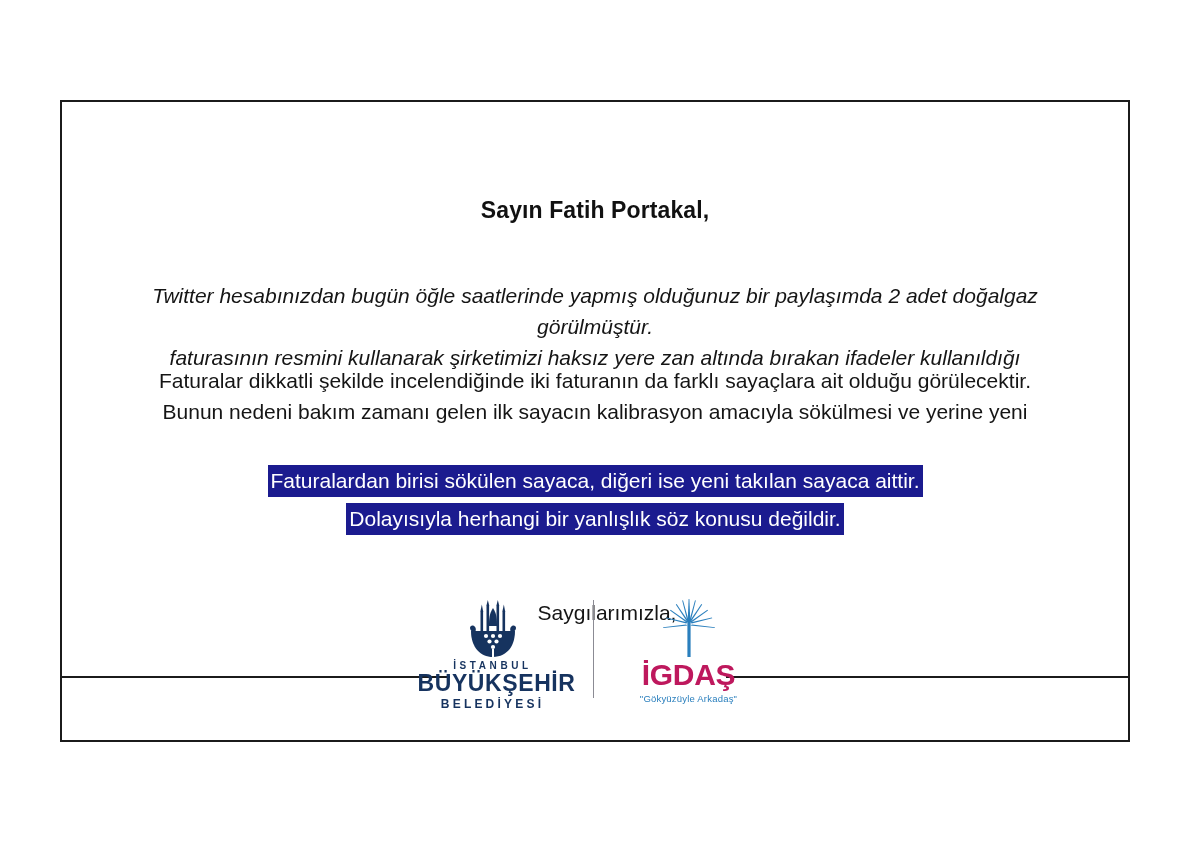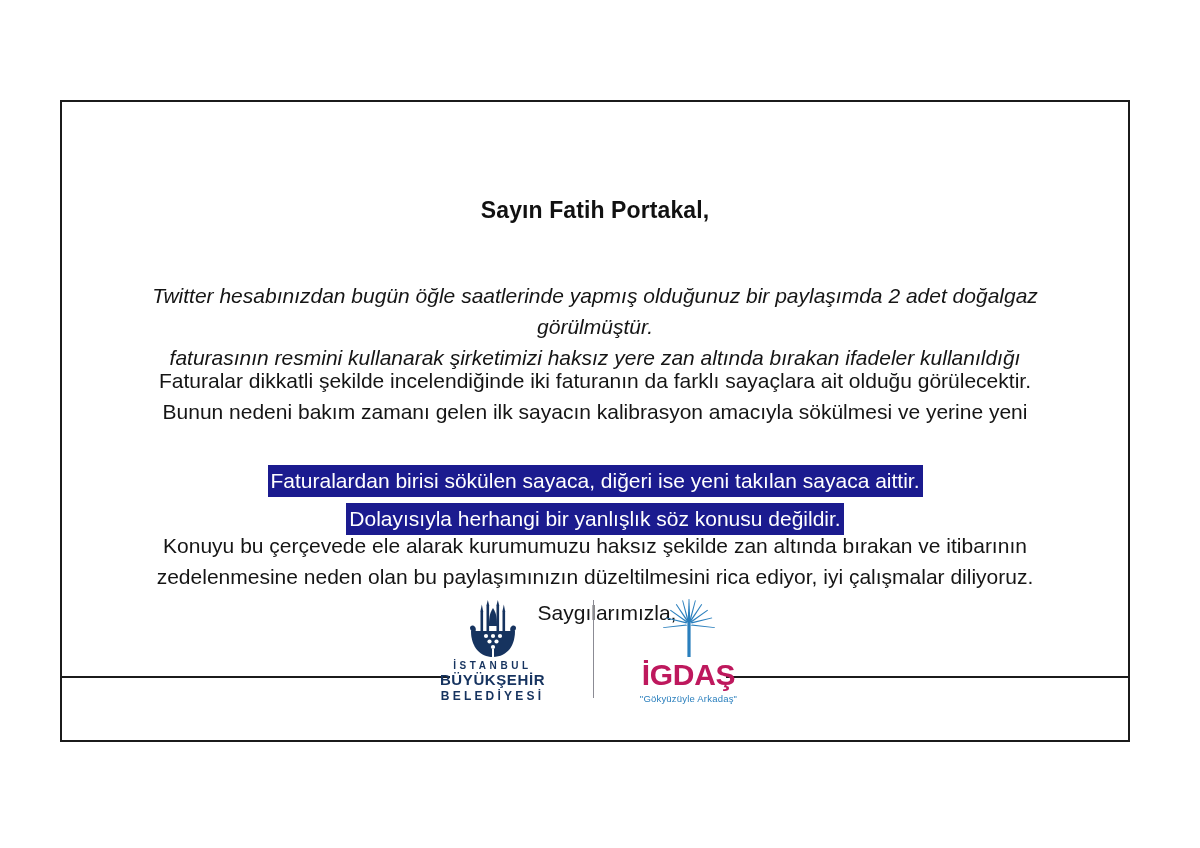--- a/index.html
+++ b/index.html
@@ -152,21 +152,21 @@
     color: #123a73;
     line-height: 1;
   }
   .ibb-istanbul {
     font-size: 10px;
     font-weight: bold;
     letter-spacing: 3.6px;
     color: #16335f;
   }
   .ibb-buyuk {
-    font-size: 15px;
+    font-size: 23px;
     font-weight: bold;
     letter-spacing: 0.6px;
     color: #16335f;
     margin-top: 1px;
     text-align: center;
   }
   .ibb-belediyesi {
     font-size: 12px;
     font-weight: bold;
     letter-spacing: 3.2px;
@@ -224,24 +224,20 @@
       </div>
 
       <div class="hl-block hl-1">
         <span class="hl-text">Faturalardan birisi sökülen sayaca, diğeri ise yeni takılan sayaca aittir.</span>
       </div>
 
       <div class="hl-block hl-2">
         <span class="hl-text">Dolayısıyla herhangi bir yanlışlık söz konusu değildir.</span>
       </div>
 
-      <div class="body-block para-3">
-        <p>Konuyu bu çerçevede ele alarak kurumumuzu haksız şekilde zan altında bırakan ve itibarının</p>
-        <p>zedelenmesine neden olan bu paylaşımınızın düzeltilmesini rica ediyor, iyi çalışmalar diliyoruz.</p>
-      </div>
 
       <div class="body-block closing">
         <p>Saygılarımızla,</p>
       </div>
 
       <div class="footer">
 
         <div class="rule rule-left"></div>
         <div class="rule rule-right"></div>
 

